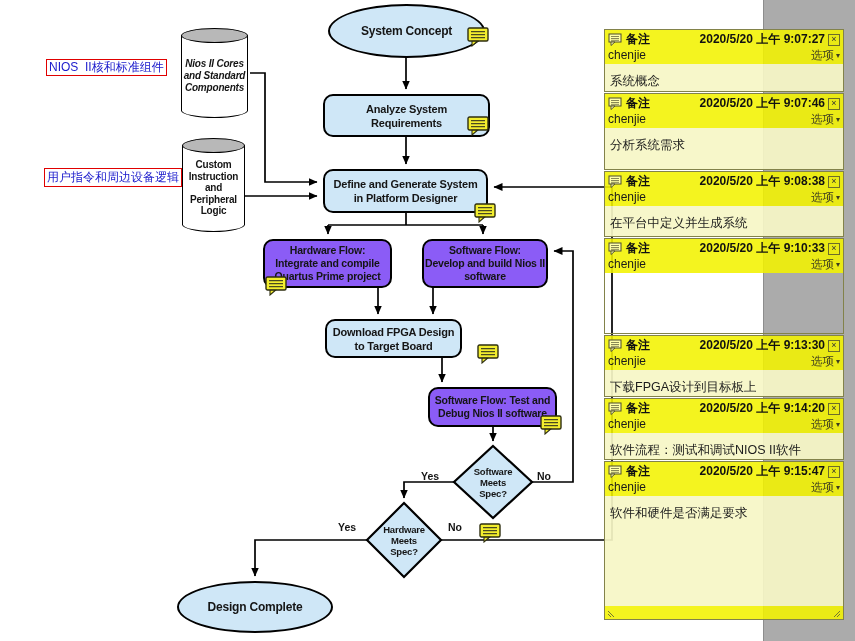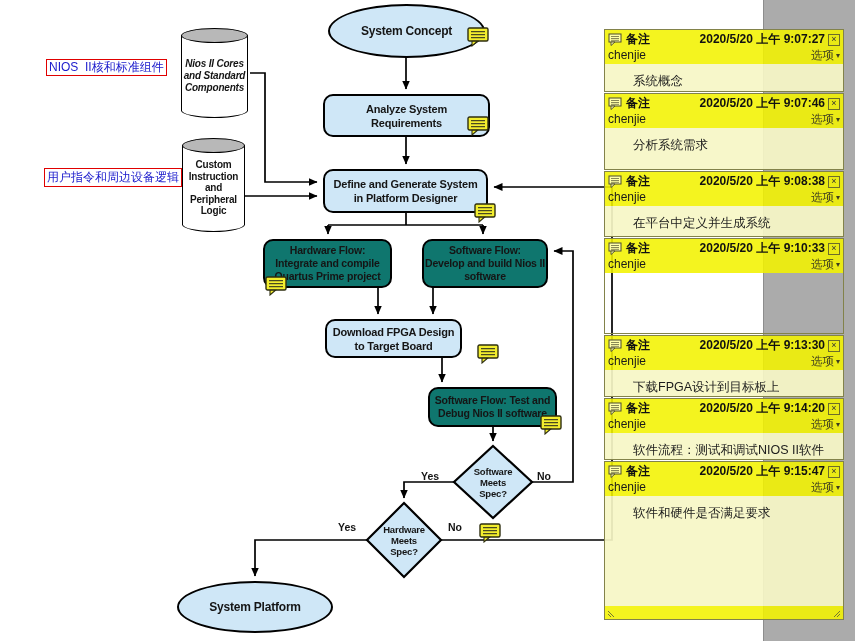--- a/index.html
+++ b/index.html
@@ -6,21 +6,21 @@
   body{width:855px;height:641px;overflow:hidden;position:relative;background:#ffffff;
        font-family:"Liberation Sans", sans-serif;}
   .abs{position:absolute;}
   
   .gray-col{left:763px;top:0;width:92px;height:641px;background:#ababab;border-left:1px solid #8d8d8d;box-sizing:border-box;}
   
   .node{box-sizing:border-box;display:flex;align-items:center;justify-content:center;text-align:center;
         font-weight:bold;color:#151515;letter-spacing:-0.2px;}
   .nlabel{white-space:pre-line;}
   .blue{background:#cfe7f7;border:2.5px solid #000;}
-  .white{background:#0f766e;border:2.5px solid #000;}
+  .white{background:#8b5cf6;border:2.5px solid #000;}
   .ellipse{border-radius:50%;}
   .rect{border-radius:10px;}
   .dmtext{background:transparent;border:none;font-size:9.5px;line-height:11px;}
   .edge-label{font-weight:bold;font-size:10.5px;color:#151515;background:transparent;border:none;}
   
   .cyl{box-sizing:border-box;}
   .cyl .cap,.cyl .base{position:absolute;left:0;right:0;height:15px;border-radius:50%;border:1.6px solid #000;box-sizing:border-box;}
   .cyl .cap{top:0;background:#b8b8b8;z-index:3;}
   .cyl .base{bottom:0;background:#fff;z-index:1;}
   .cyl .tube{position:absolute;left:0;right:0;top:7px;bottom:7px;background:#fff;
@@ -40,21 +40,21 @@
   .nh-row1{display:flex;align-items:center;height:17px;}
   .nh-type{font-size:12px;font-weight:bold;color:#111;margin-left:3px;}
   .nh-date{margin-left:auto;font-size:12px;font-weight:bold;color:#111;white-space:nowrap;}
   .nh-close{width:12px;height:12px;border:1px solid #6d6d2a;box-sizing:border-box;margin-left:3px;
             display:flex;align-items:center;justify-content:center;font-size:9px;line-height:9px;color:#333;cursor:pointer;}
   .nh-row2{display:flex;align-items:flex-start;height:16px;}
   .nh-author{font-size:12px;color:#1a1a1a;}
   .nh-options{margin-left:auto;font-size:11.5px;color:#3c3c20;cursor:pointer;display:flex;align-items:center;gap:2px;}
   .nh-caret{font-size:8px;color:#3c3c20;}
   .note-body{background:rgba(246,246,197,0.92);flex:1 1 auto;padding:4px 5px;font-size:12.5px;color:#1c1c1c;overflow:hidden;}
-  .note-line{margin-top:5px;line-height:16px;margin-left:23px;}
+  .note-line{margin-top:5px;line-height:16px;}
   .note-line.second{margin-top:10px;}
   .note-foot{background:rgba(242,242,0,0.88);height:13px;flex:0 0 auto;position:relative;}
   .grip{position:absolute;bottom:1px;width:10px;height:10px;}
   svg{display:block;}
 </style>
 </head>
 <body>
 
 <div class="abs gray-col"></div>
 
@@ -136,21 +136,21 @@
 Spec?</div>
 <div class="abs node dmtext nlabel" style="left:369px;top:522px;width:70px;height:36px;z-index:2;">Hardware
 Meets
 Spec?</div>
 
 <div class="abs edge-label" style="left:421px;top:470px;z-index:2;">Yes</div>
 <div class="abs edge-label" style="left:537px;top:470px;z-index:2;">No</div>
 <div class="abs edge-label" style="left:338px;top:521px;z-index:2;">Yes</div>
 <div class="abs edge-label" style="left:448px;top:521px;z-index:2;">No</div>
 
-<div class="abs node blue ellipse nlabel" style="left:177px;top:581px;width:156px;height:52px;font-size:12px;z-index:2;">System Platform</div>
+<div class="abs node blue ellipse nlabel" style="left:177px;top:581px;width:156px;height:52px;font-size:12px;z-index:2;">Design Complete</div>
 
 <svg class="abs flow-note-icon" style="left:467px;top:27px;" width="23" height="20">
   <rect x="1" y="1" width="20" height="13" rx="1.5" fill="#f3ee2e" stroke="#2e2e10" stroke-width="1.4"></rect>
   <path d="M4,4.6 H18 M4,7.6 H18 M4,10.6 H18" stroke="#4a4a20" stroke-width="1.2"></path>
   <polygon points="5,14.2 10.5,14.2 5,19" fill="#f3ee2e" stroke="#2e2e10" stroke-width="1.1"></polygon>
 </svg>
 <svg class="abs flow-note-icon" style="left:467px;top:116px;" width="23" height="20">
   <rect x="1" y="1" width="20" height="13" rx="1.5" fill="#f3ee2e" stroke="#2e2e10" stroke-width="1.4"></rect>
   <path d="M4,4.6 H18 M4,7.6 H18 M4,10.6 H18" stroke="#4a4a20" stroke-width="1.2"></path>
   <polygon points="5,14.2 10.5,14.2 5,19" fill="#f3ee2e" stroke="#2e2e10" stroke-width="1.1"></polygon>

